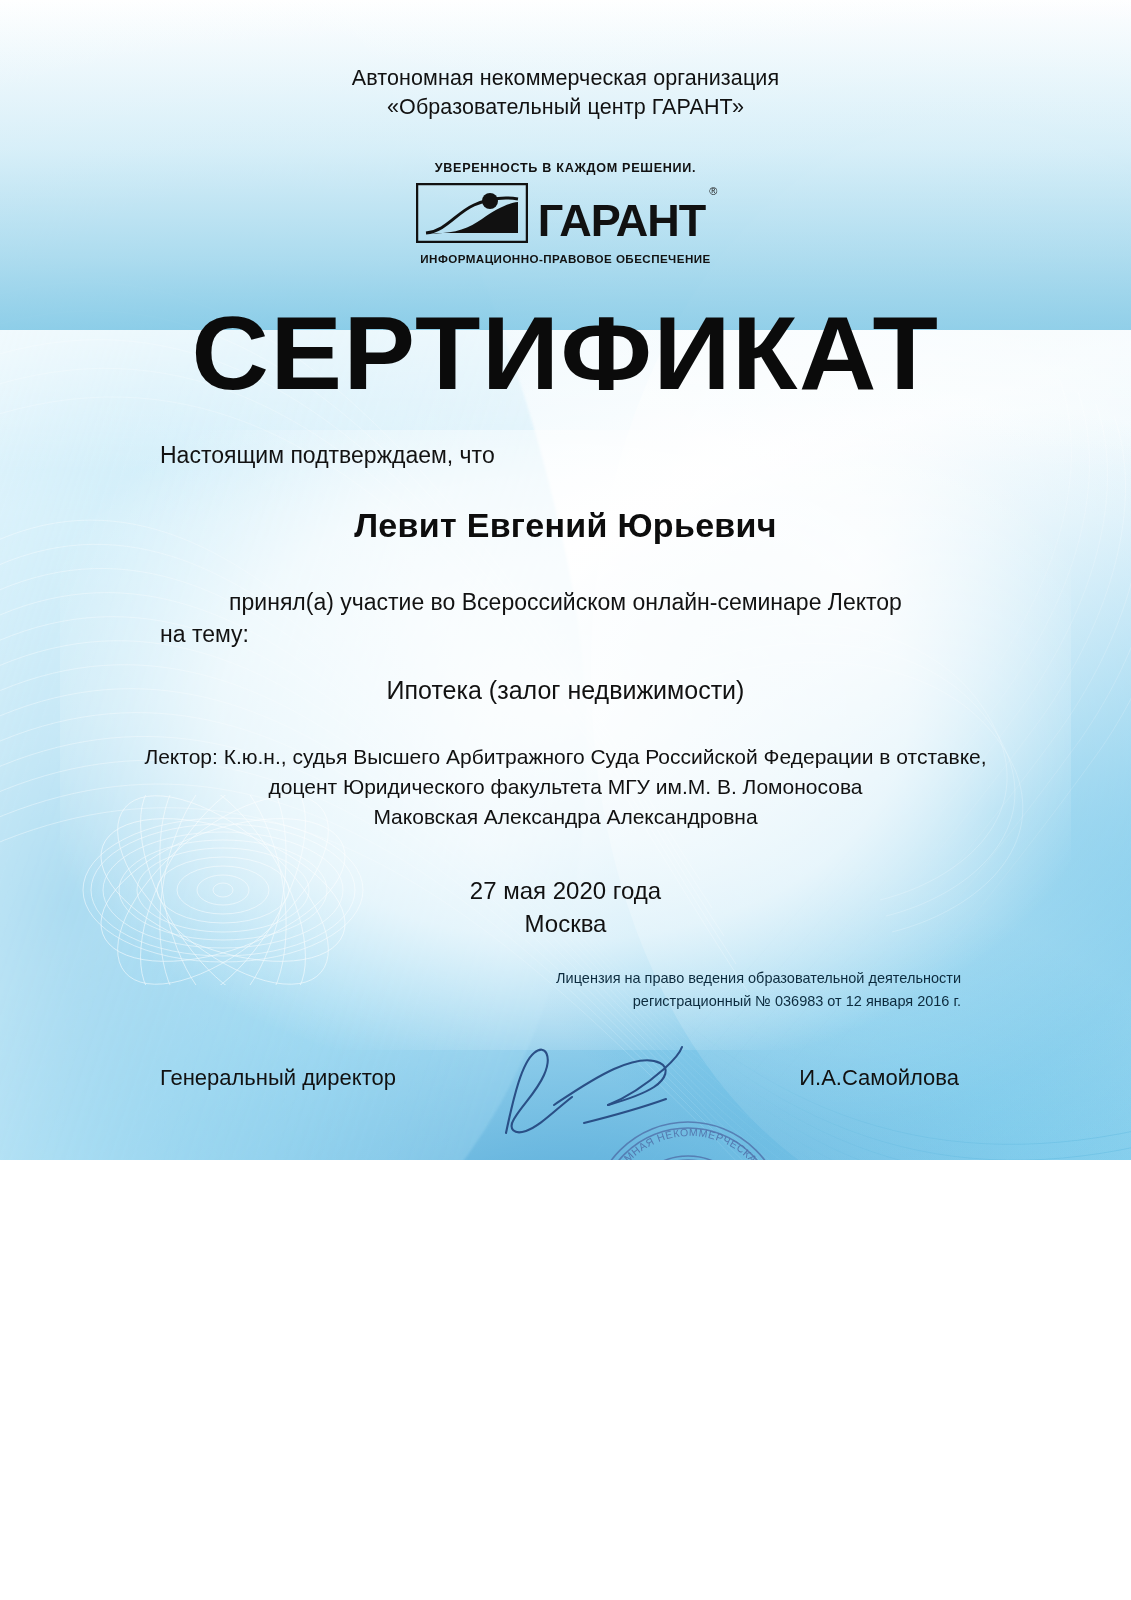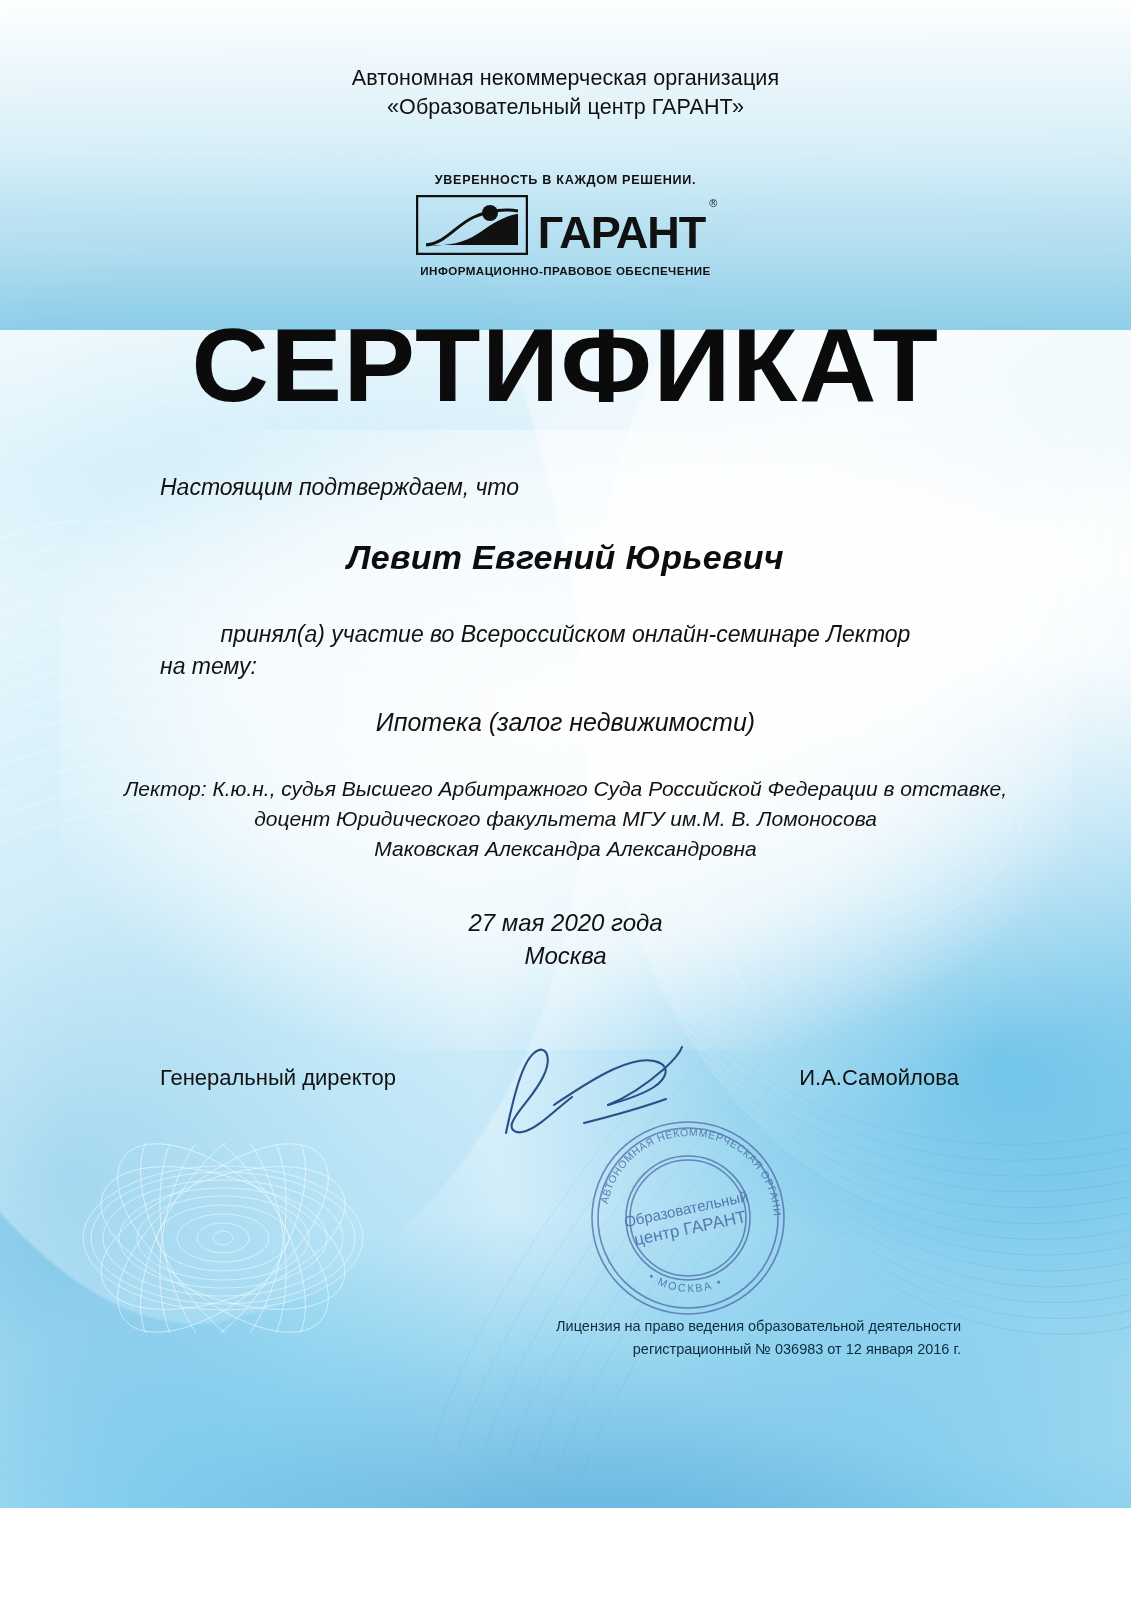--- a/index.html
+++ b/index.html
@@ -7,21 +7,21 @@
     padding: 0;
     background: #ffffff;
   }
   body {
     font-family: "Liberation Sans", sans-serif;
   }
 
   .certificate {
     position: relative;
     width: 1131px;
-    height: 1508px;
+    height: 1160px;
     overflow: hidden;
     background: #a3a3a3;
   }
 
   
   .bg-layer {
     position: absolute;
     inset: 0;
     pointer-events: none;
   }
@@ -99,21 +99,21 @@
   .org-header {
     padding-top: 64px;
     font-size: 21.5px;
     line-height: 1.33;
     color: #111;
     letter-spacing: 0.1px;
   }
   .org-header .line2 { display: block; text-align: center; }
 
   .brand-block {
-    margin-top: 52px;
+    margin-top: 40px;
   }
   .brand-slogan {
     font-size: 12.6px;
     letter-spacing: 0.7px;
     color: #111;
     font-weight: 600;
   }
   .logo-row {
     margin-top: 8px;
     display: flex;
@@ -160,25 +160,24 @@
     margin-top: 36px;
     font-size: 104px;
     font-weight: 700;
     letter-spacing: 1.5px;
     line-height: 1;
     color: #0b0b0b;
     transform: scaleX(1.03);
   }
 
   .body-block {
-    margin-top: 54px;
+    margin-top: 34px;
     font-size: 23px;
     line-height: 1.45;
     color: #121212;
-    font-style: italic;
   }
   .confirm-line {
     display: block;
     text-align: left;
     padding-left: 160px;
   }
   .recipient {
     margin-top: 28px;
     font-size: 34px;
     font-weight: 700;

